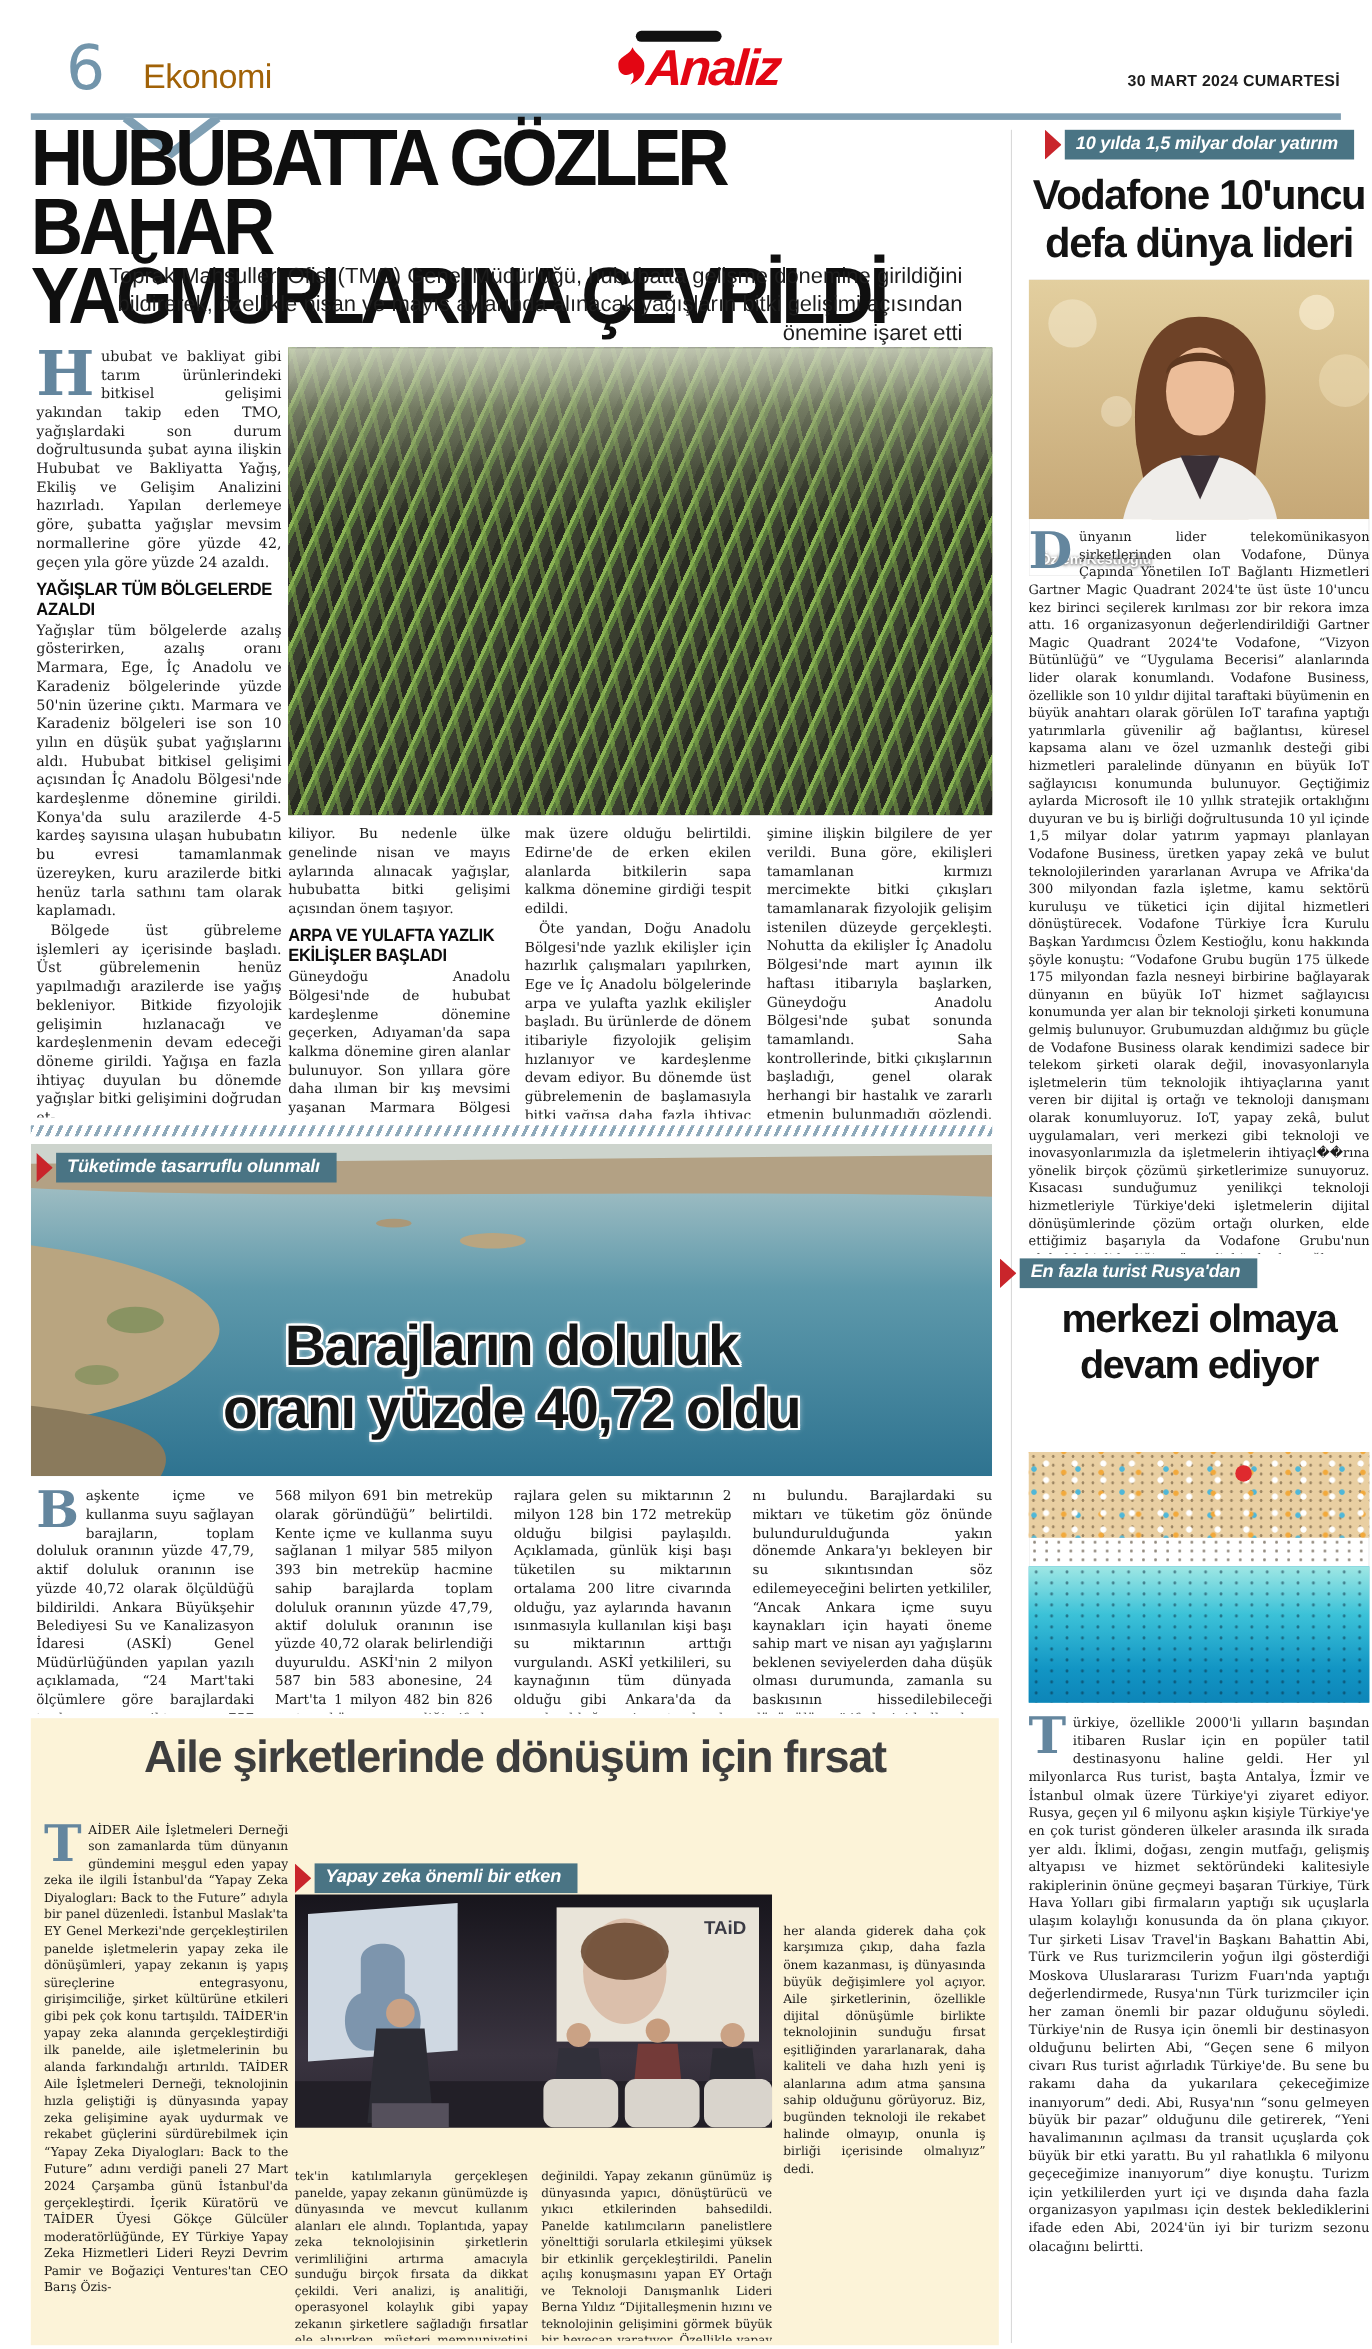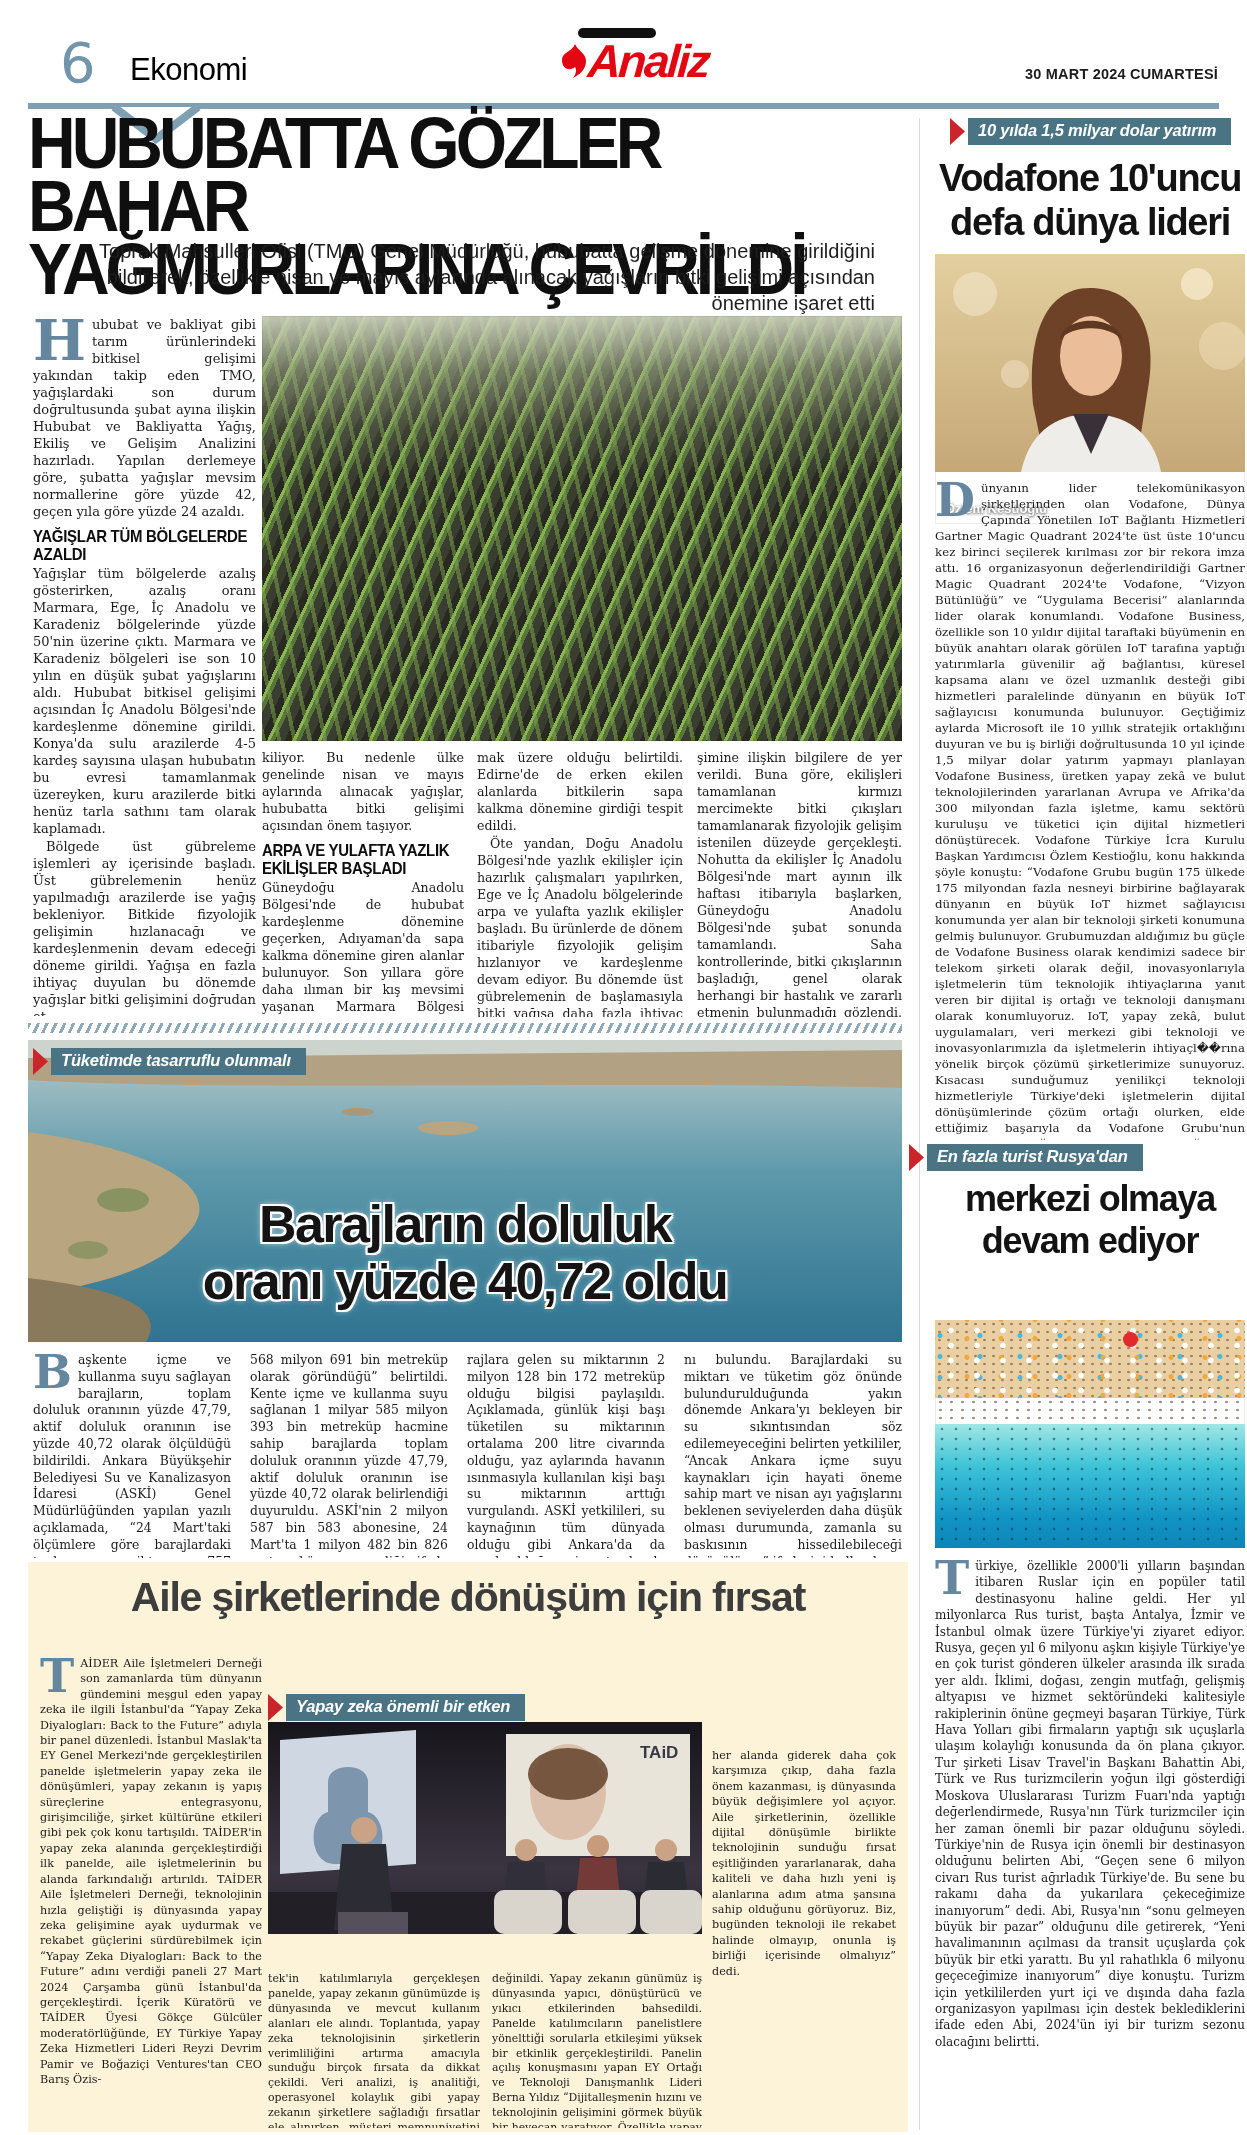--- a/index.html
+++ b/index.html
@@ -2,21 +2,21 @@
 <html><head>
 <meta charset="utf-8">
 <style>
   html,body{margin:0;padding:0;}
   body{width:1247px;height:2135px;position:relative;background:#ffffff;overflow:hidden;
        font-family:"Liberation Sans",sans-serif;}
   .abs{position:absolute;}
 
   
   #pagenum{left:60px;top:30px;font-size:56px;color:#7295ab;font-weight:400;font-family:"DejaVu Sans",sans-serif;}
-  #section{left:130px;top:52px;font-size:31px;color:#000000;font-weight:400;letter-spacing:-.5px;}
+  #section{left:130px;top:52px;font-size:31px;color:#a16207;font-weight:400;letter-spacing:-.5px;}
   #masthead{left:520px;top:28px;width:230px;text-align:center;}
   #masthead .pill{width:78px;height:10px;background:#101010;border-radius:5px;margin:0 auto 1px 58px;}
   #logo-row{display:flex;align-items:flex-end;justify-content:center;}
   #logo-text{font-size:46px;font-weight:700;font-style:italic;color:#e30613;letter-spacing:-2.5px;transform:skewX(-4deg);line-height:44px;}
   #date{right:29px;top:66px;font-size:14.5px;font-weight:700;color:#1c1c1c;letter-spacing:.2px;}
   #hdr-bar{left:28px;top:103px;width:1191px;height:6px;background:#7f9fb3;}
   #hdr-chevron{left:110px;top:107px;}
 
   
   #lead-h1{left:28px;top:112px;width:848px;font-weight:700;font-size:66px;line-height:57px;

